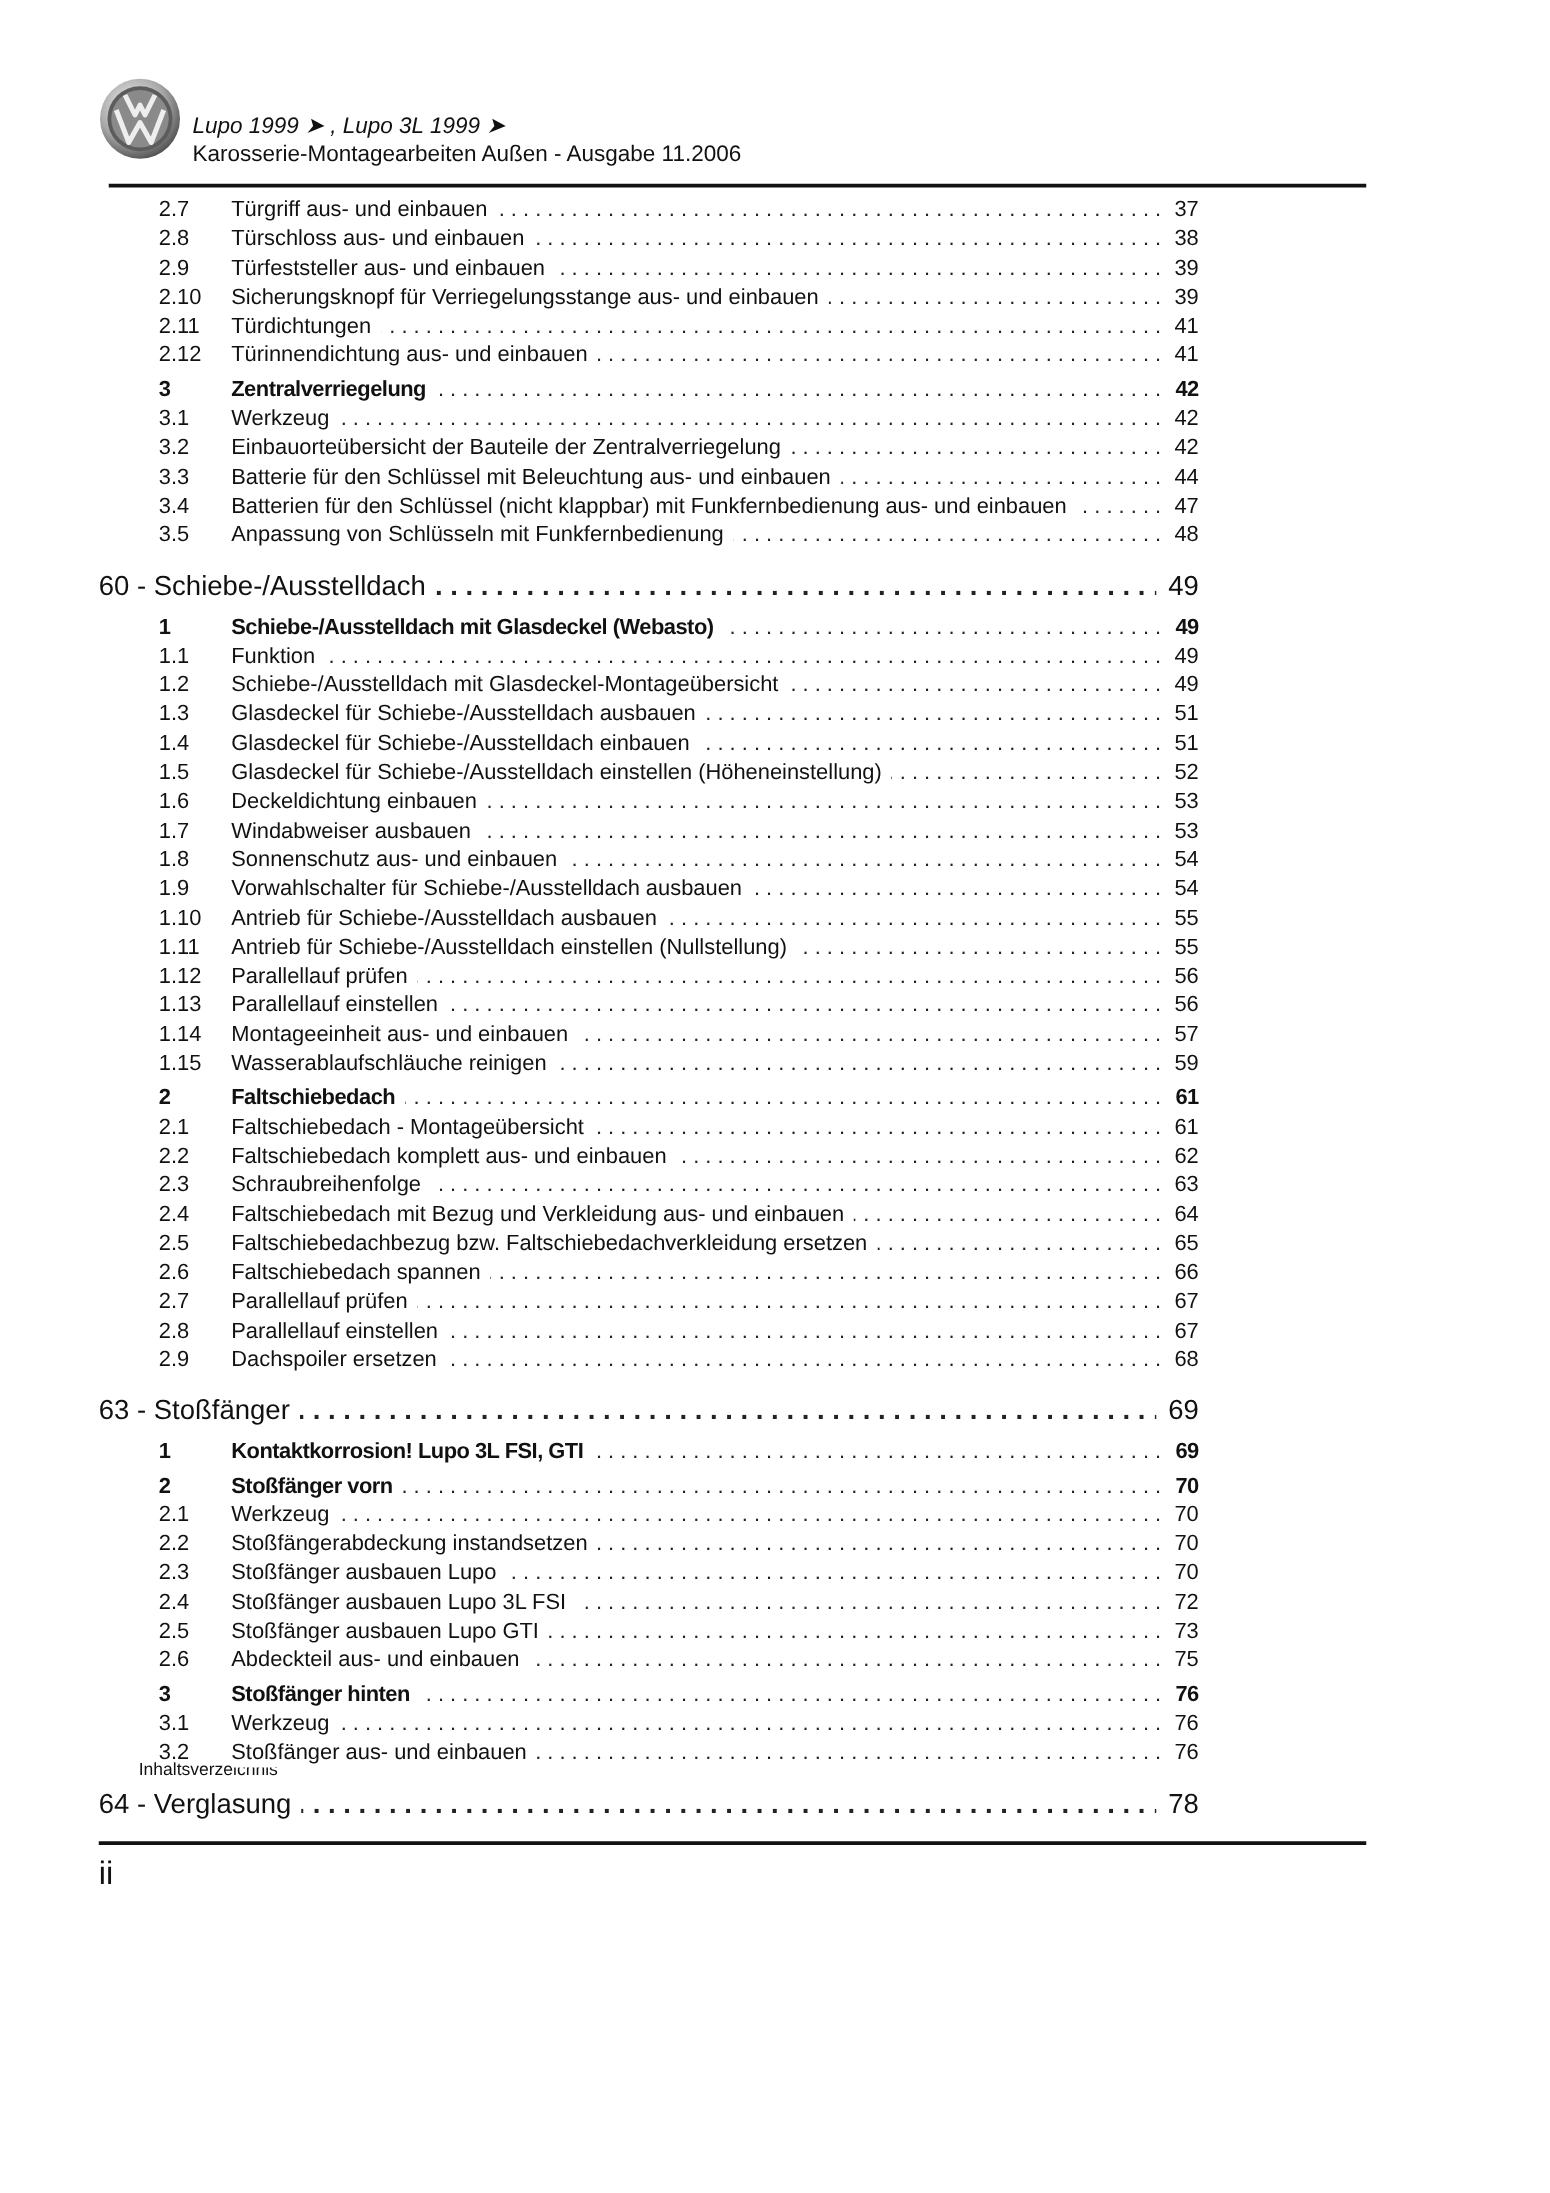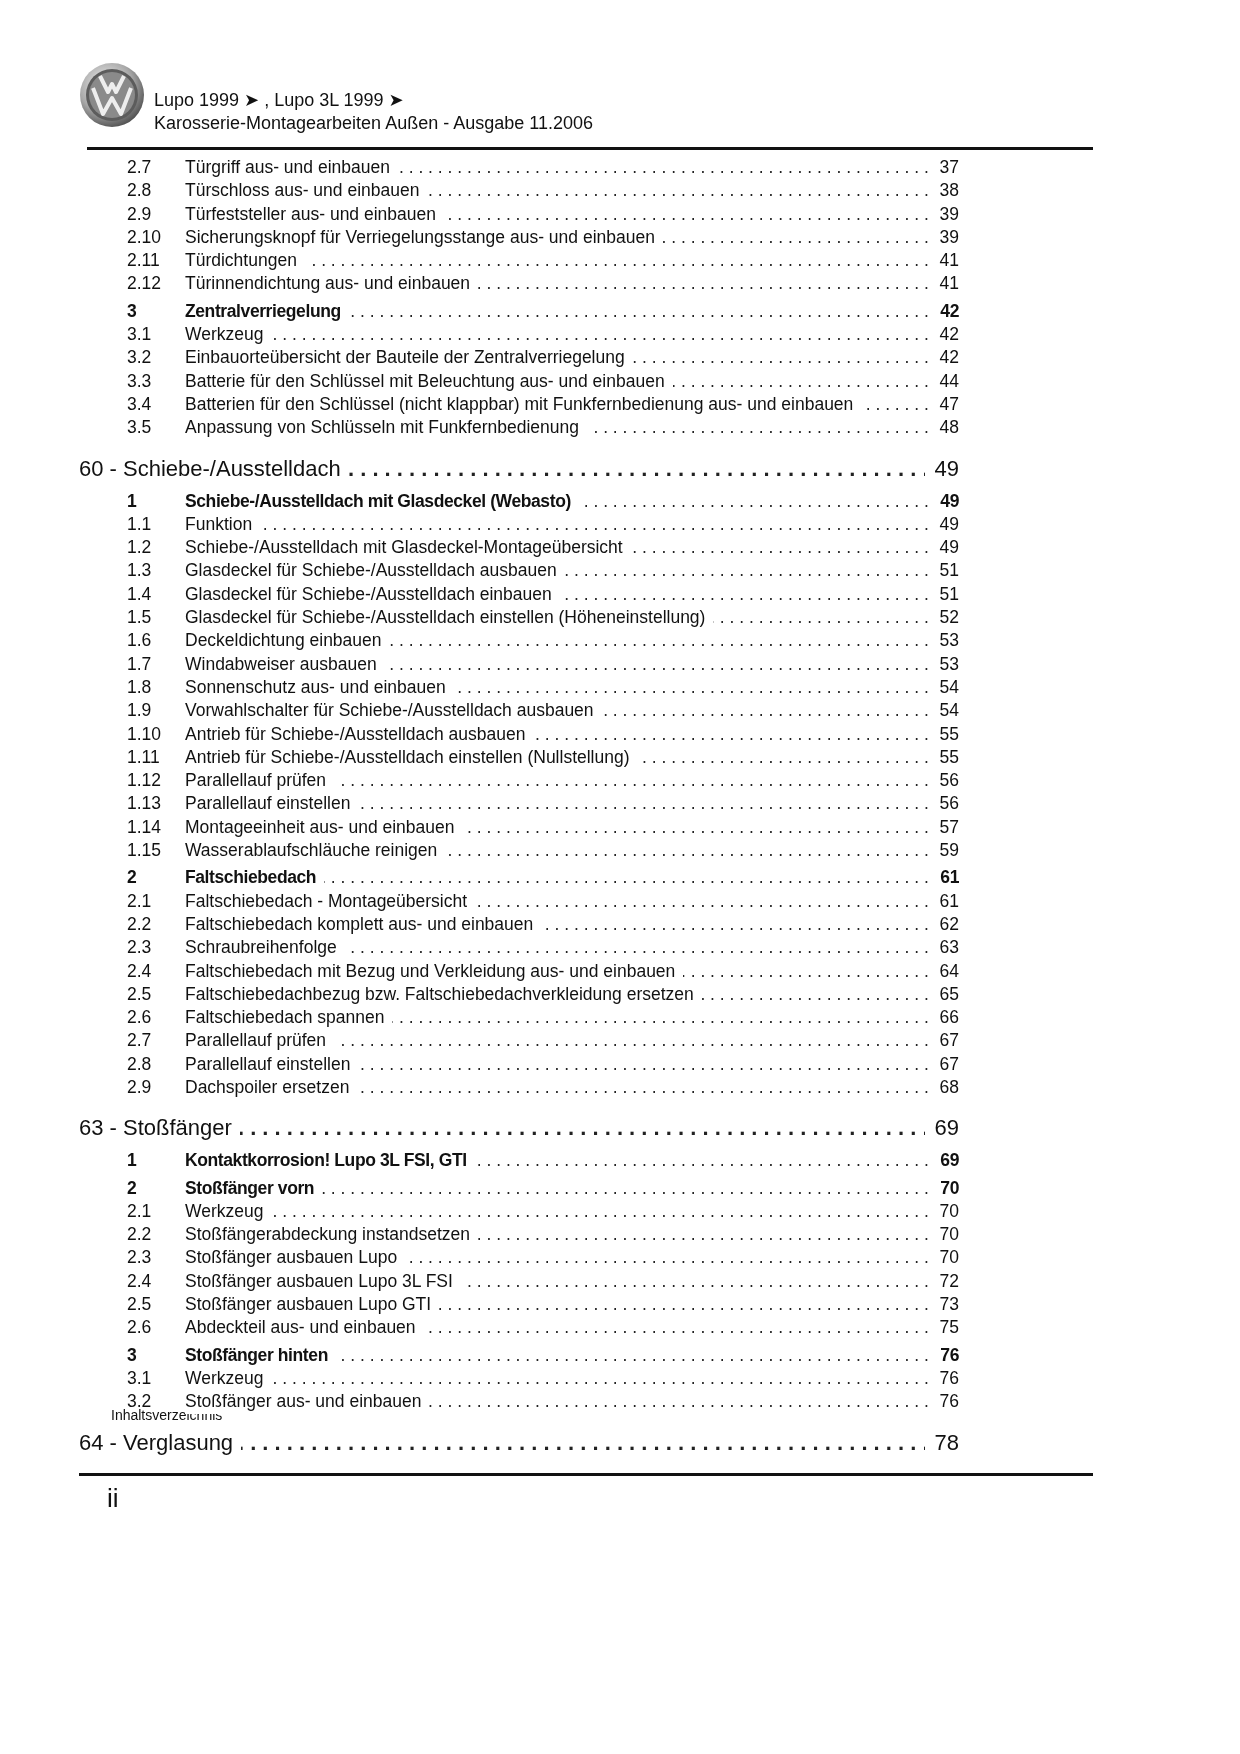--- a/index.html
+++ b/index.html
@@ -1,36 +1,36 @@
 <!DOCTYPE html>
 <html><head>
 <meta charset="utf-8">
 <style>
   html, body { margin: 0; padding: 0; background: #ffffff; }
   body { width: 1240px; height: 1754px; position: relative; overflow: hidden;
          font-family: "Liberation Sans", sans-serif; color: #111; }
   .logo { position: absolute; left: 79px; top: 62px; width: 66px; height: 66px; }
-  .hdr-line1 { position: absolute; left: 154px; top: 90px; font-size: 18px; line-height: 20px; }
+  .hdr-line1 { position: absolute; left: 154px; top: 90px; font-size: 18px; line-height: 20px; font-style: italic; }
   .hdr-line2 { position: absolute; left: 154px; top: 113px; font-size: 18px; line-height: 20px; }
   .hdr-rule { position: absolute; left: 87px; top: 147px; width: 1006px; height: 3px; background: #111; }
   .toc { position: absolute; left: 0; top: 156px; width: 1122px; }
   .row { position: relative; height: 23.3px; font-size: 17.5px; line-height: 23.3px; }
   .row .num { position: absolute; left: 127px; top: 0; }
   .row .title { position: absolute; left: 185px; top: 0; background: #fff; padding-right: 8px; z-index: 2; white-space: nowrap; }
   .row .page { position: absolute; right: 163px; top: 0; background: #fff; padding-left: 10px; z-index: 2; text-align: center; }
   .row .leader { position: absolute; left: 185px; right: 193px; top: 0; overflow: hidden; white-space: nowrap;
                  letter-spacing: 0; z-index: 1; text-align: right; color: #222; }
   .row.section { margin-top: 4px; font-weight: bold; letter-spacing: -0.4px; }
   .row.section .leader { font-weight: normal; letter-spacing: 0; }
   .row.chapter { height: 34px; line-height: 34px; font-size: 22px; margin-top: 12px; margin-bottom: 2px; }
   .row.chapter .title { left: 79px; }
   .row.chapter .leader { left: 79px; font-weight: bold; }
   .row.chapter .page { font-size: 22px; }
   .ftr-rule { position: absolute; left: 79px; top: 1473px; width: 1014px; height: 3px; background: #111; }
-  .ftr-page { position: absolute; left: 79px; top: 1484px; font-size: 26px; line-height: 28px; margin-left: 28px; }
+  .ftr-page { position: absolute; left: 79px; top: 1484px; font-size: 26px; line-height: 28px; }
   .ftr-label { position: absolute; left: 111px; top: 1407px; font-size: 14px; line-height: 16px; }
 </style>
 </head>
 <body>
 
 <svg class="logo" viewBox="0 0 66 66">
   <defs>
     <radialGradient id="lg" cx="40%" cy="35%" r="70%">
       <stop offset="0%" stop-color="#f4f4f4"></stop>
       <stop offset="60%" stop-color="#a8a8a8"></stop>

